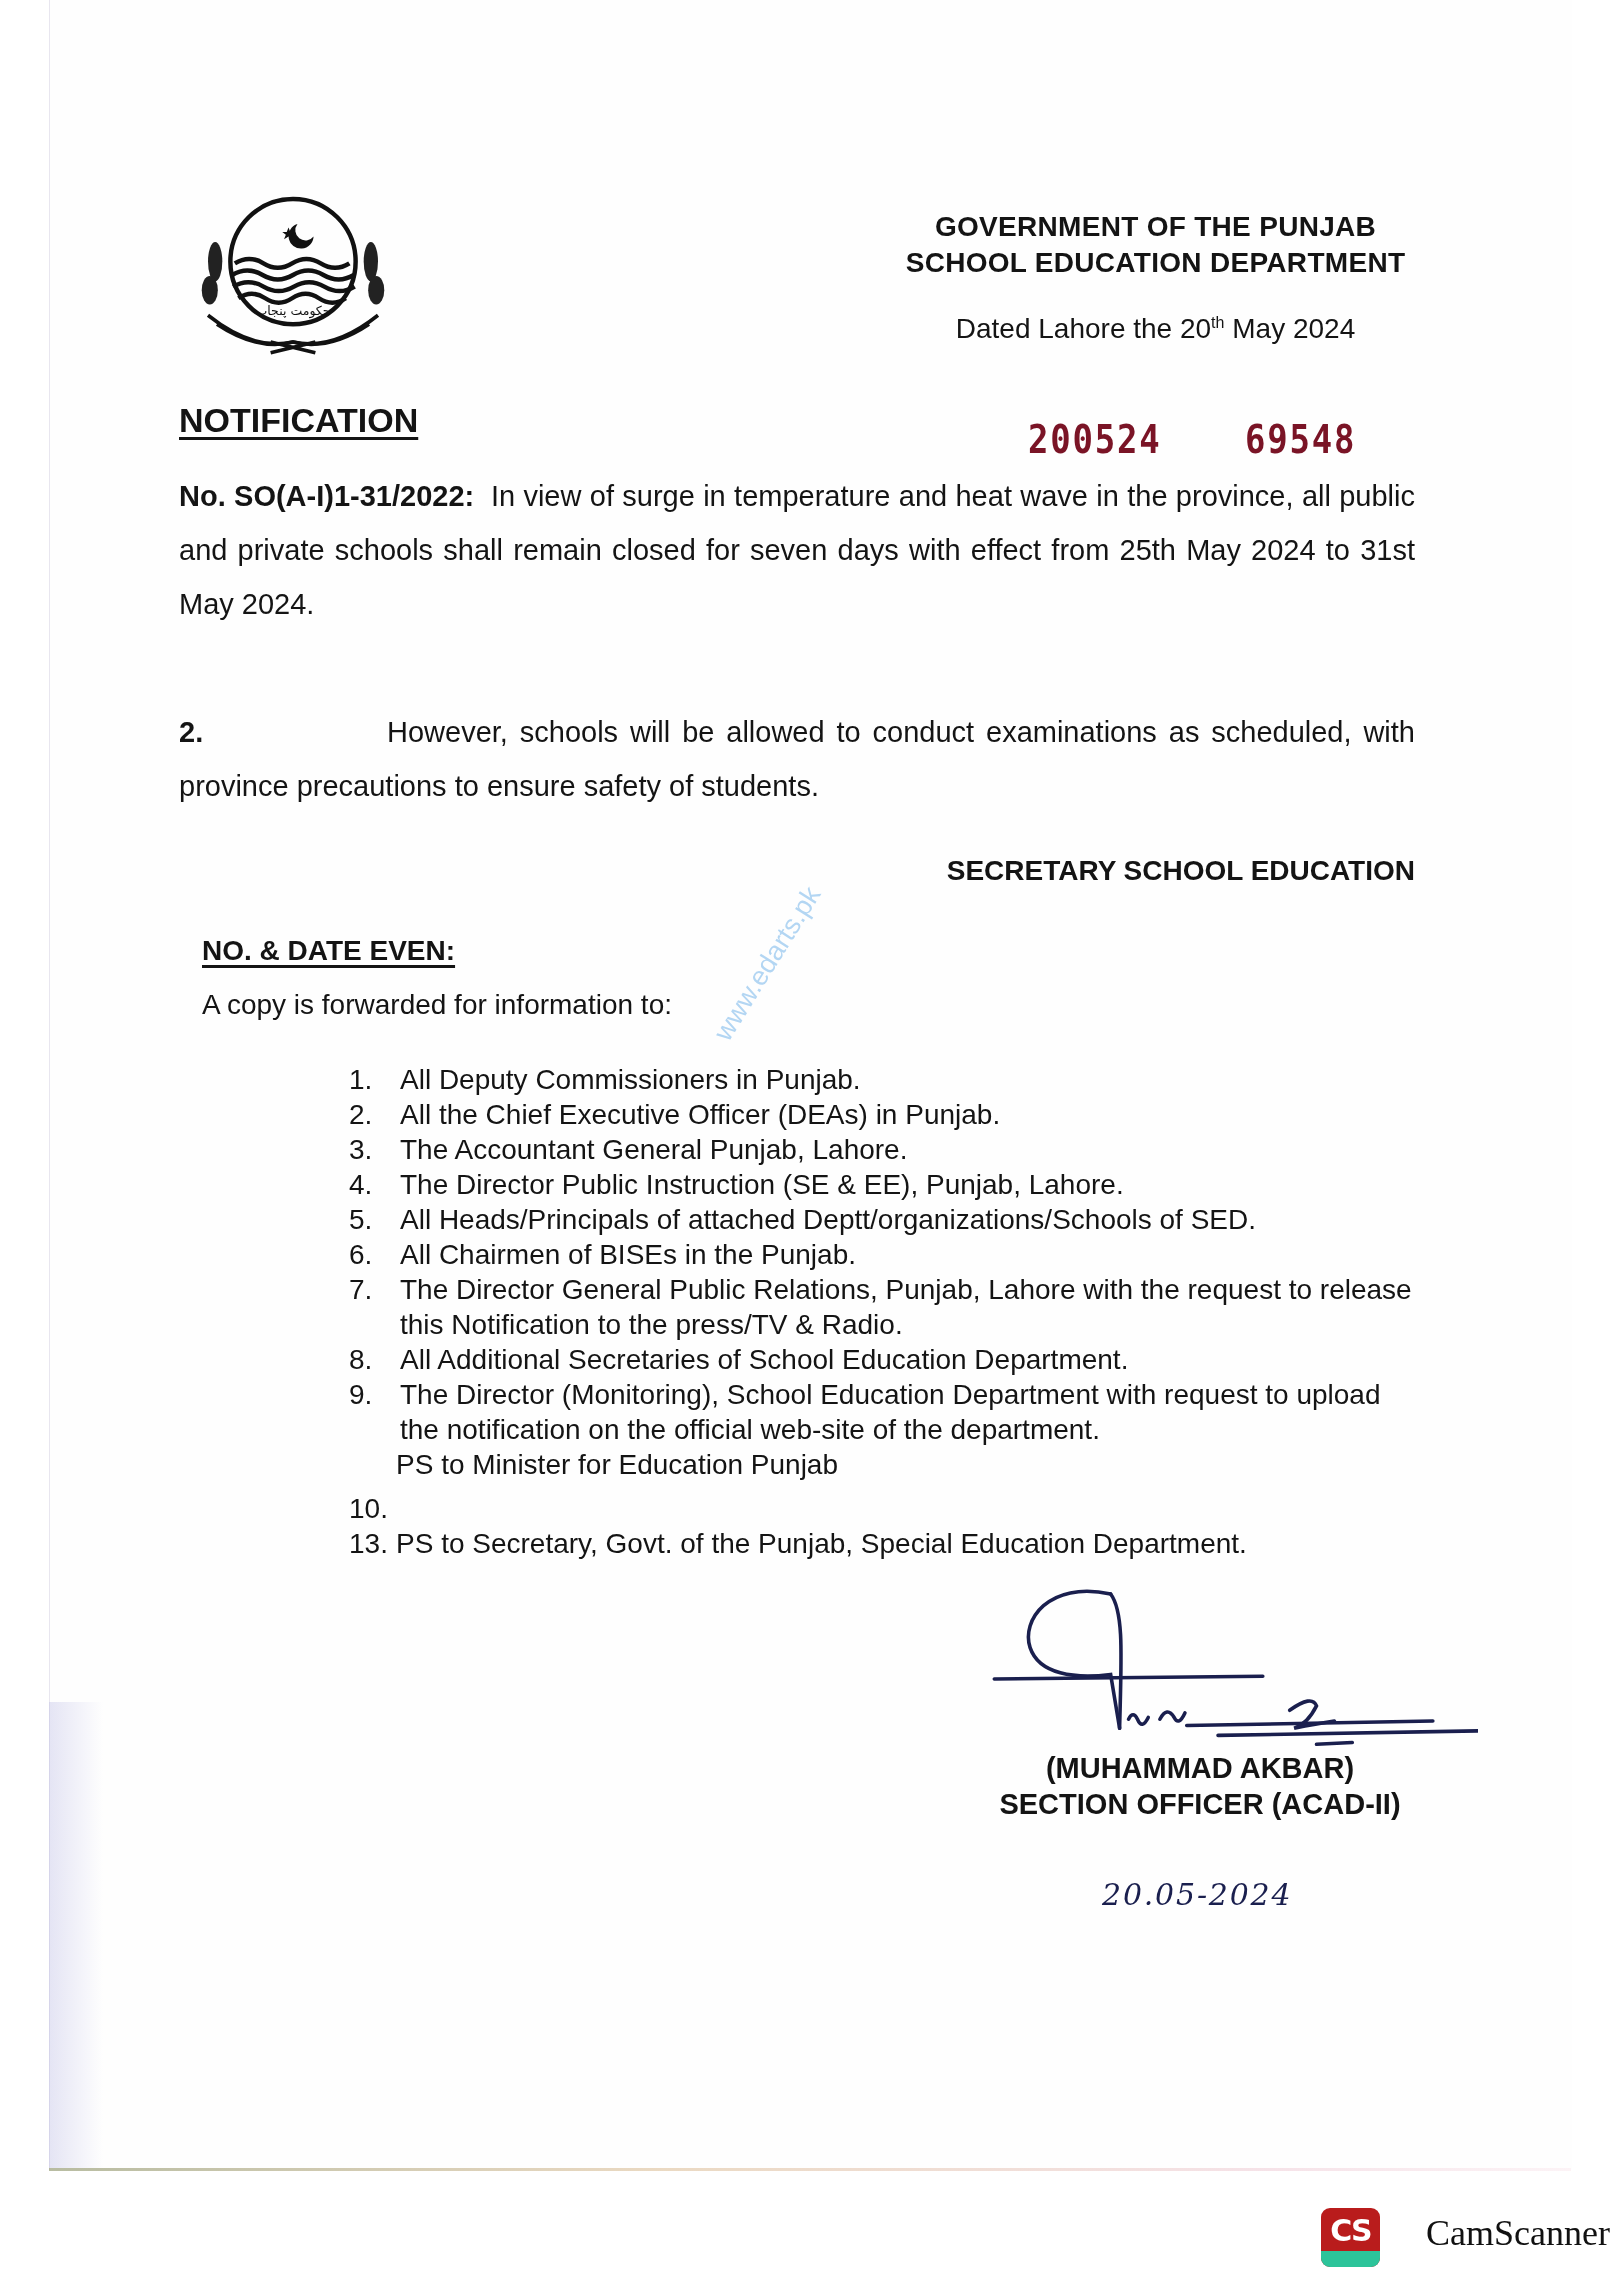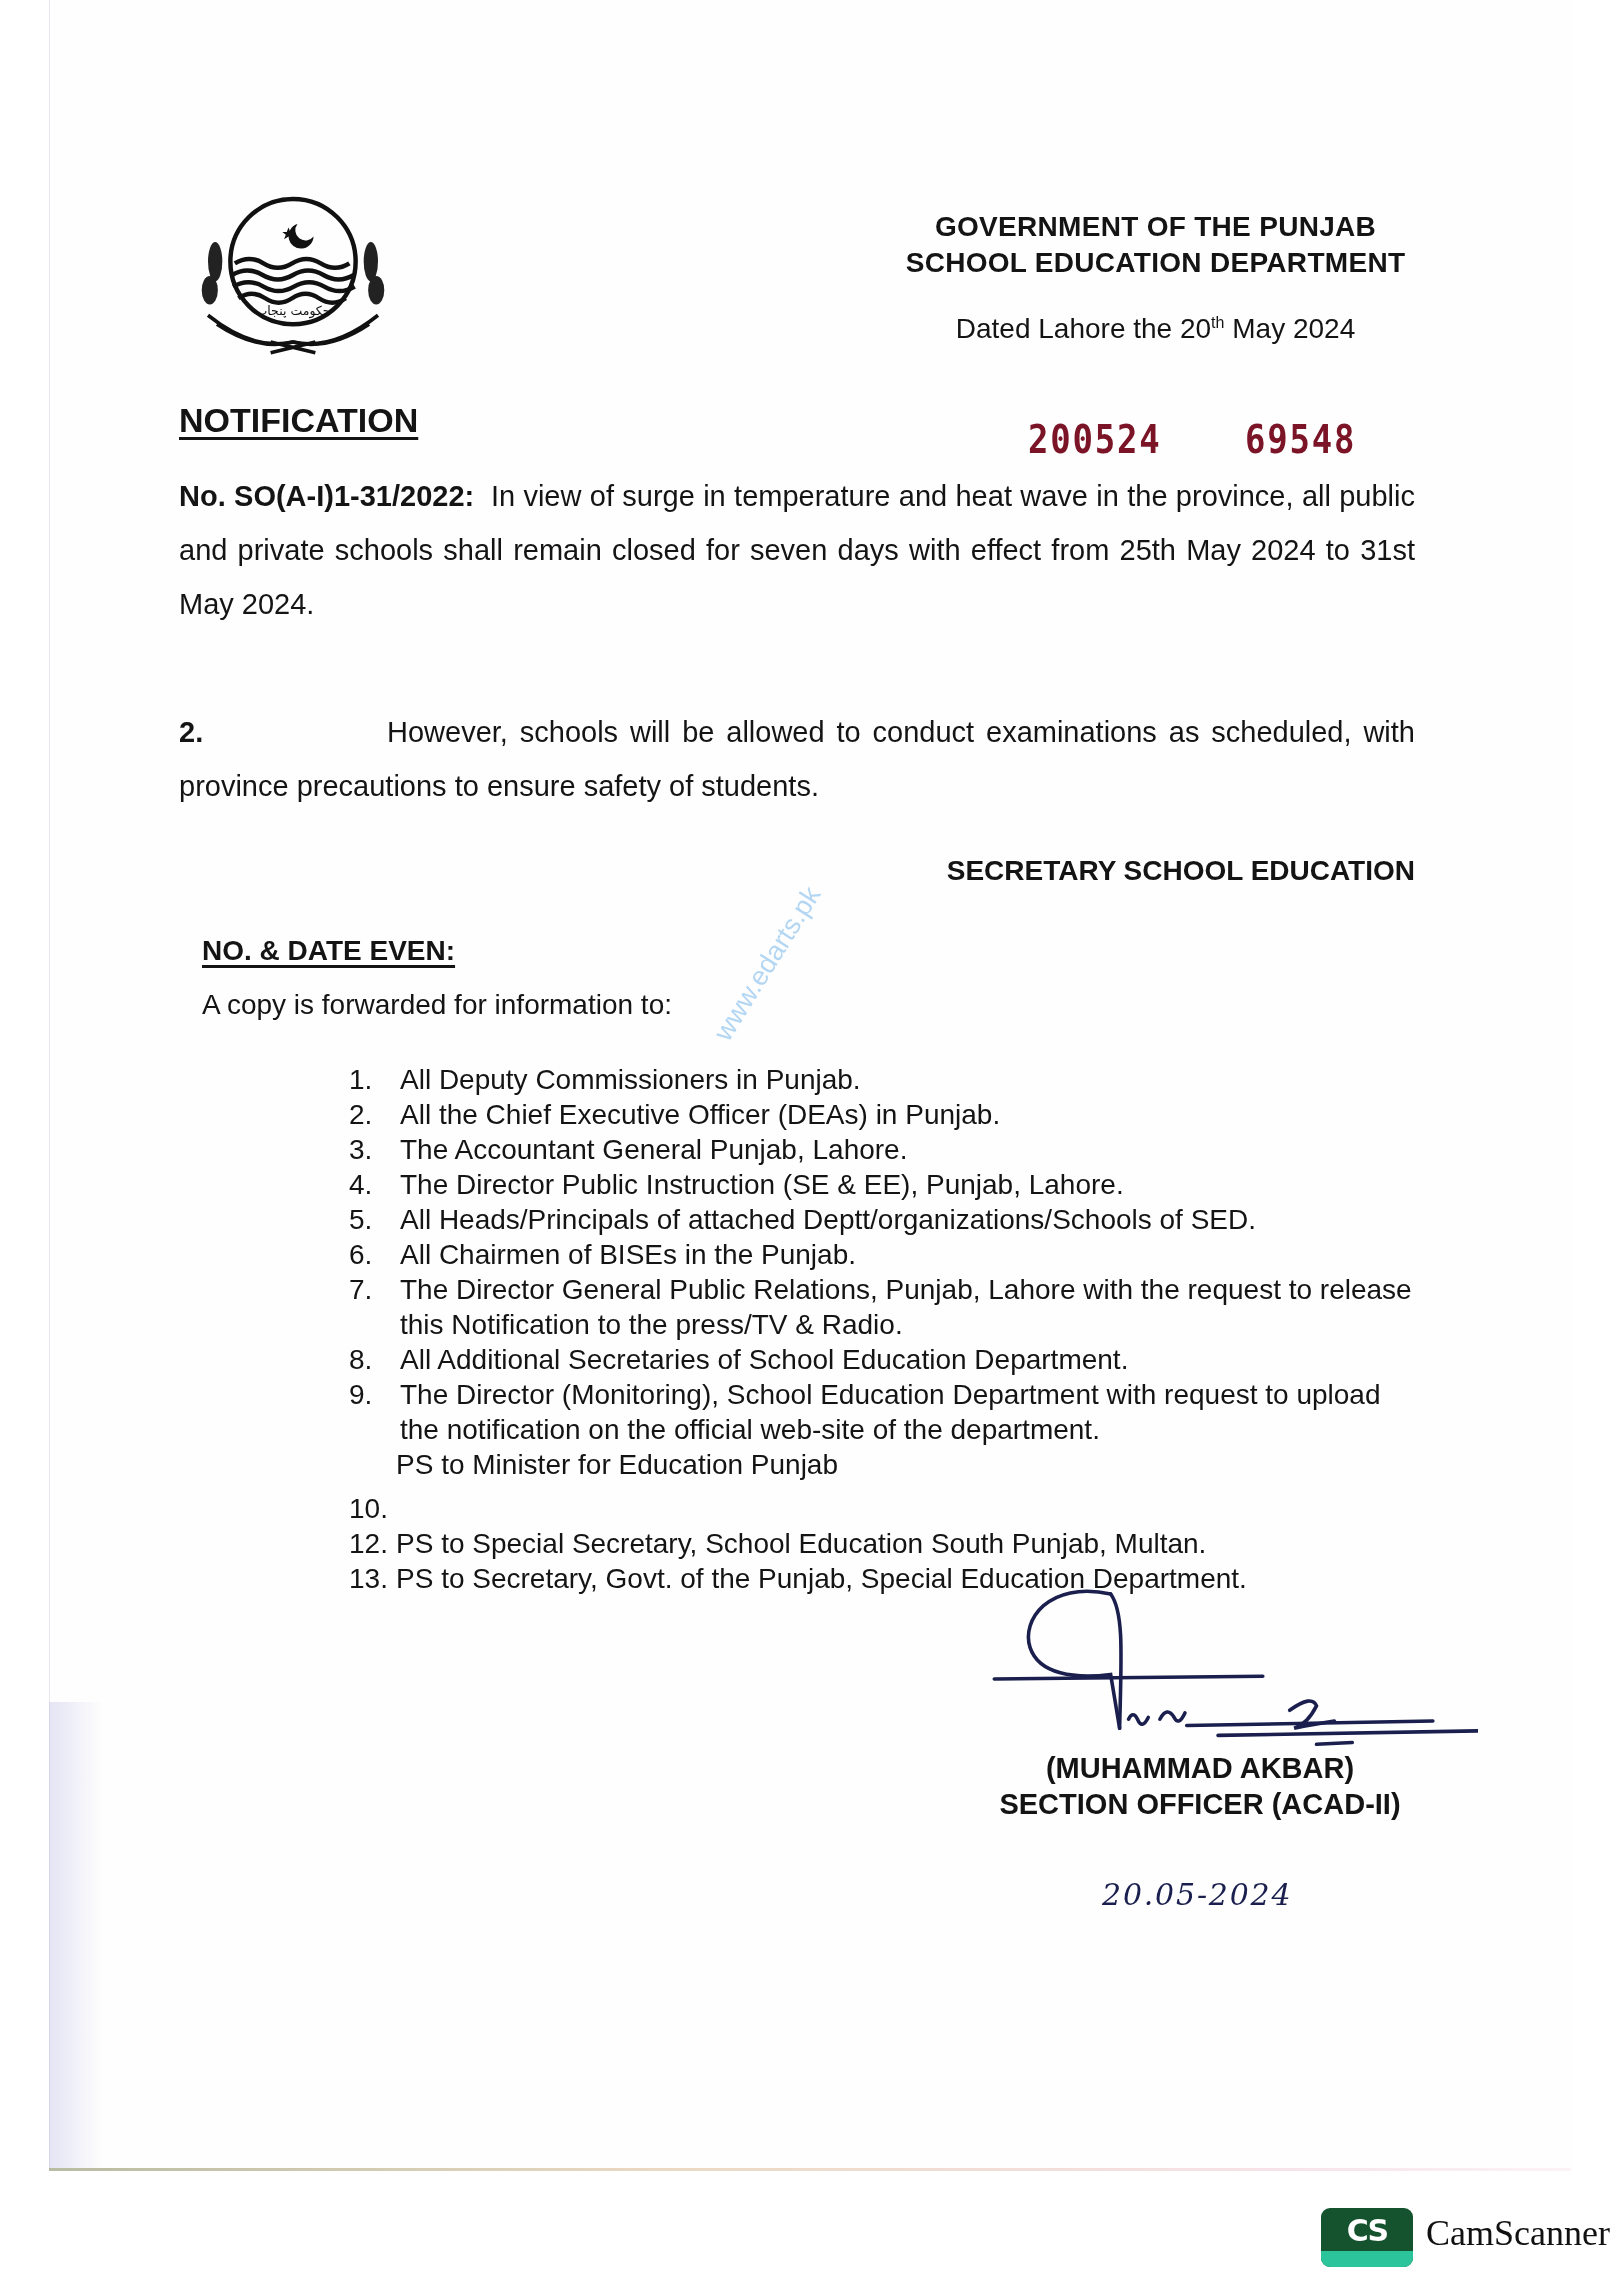--- a/index.html
+++ b/index.html
@@ -27,22 +27,22 @@
   .copy { left:202px; top:989px; font-size:28px; }
   .list { left:349px; top:1062px; width:1075px; font-size:28px; line-height:35px; }
   .li { display:flex; }
   .li .num { width:51px; flex:none; }
   .li .txt { flex:1; }
   .watermark { left:708px; top:1030px; font-size:27px; color:#5aa6e6; opacity:.45;
                transform:rotate(-58deg); transform-origin:left top; white-space:nowrap; }
   .sig-name { left:967px; width:466px; text-align:center; font-weight:bold; font-size:29px; }
   .handdate { left:1102px; top:1877px; font-family:"DejaVu Serif", serif; font-size:30px; color:#1a1f4e;
               font-style:italic; letter-spacing:1.8px; }
-  .cs-logo { left:1321px; top:2208px; width:48px; height:59px; border-radius:9px; overflow:hidden;
-             background:#14532d;padding-left:44px; }
+  .cs-logo { left:1321px; top:2208px; width:59px; height:59px; border-radius:9px; overflow:hidden;
+             background:#b91c1c; }
   .cs-logo .bar { position:absolute; left:0; bottom:0; width:100%; height:16px; background:#2cc49a; }
   .cs-logo .cs { position:absolute; left:0; top:5.4px; width:100%; text-align:center; color:#fff;
                  font-weight:bold; font-size:30px; font-family:"DejaVu Sans", sans-serif; letter-spacing:-1.8px; }
   .cs-name { left:1388px; top:2212px; font-family:"Liberation Serif", serif; font-size:36px; color:#111;margin-left:38px; }
 </style>
 </head>
 <body>
 
 <div class="sheet"></div>
 <div class="sheet-leftfade"></div>
@@ -132,24 +132,20 @@
     </div>
     <div class="li">
       <span class="num">9.</span>
       <span class="txt">The Director (Monitoring), School Education Department with request to upload the notification on the official web-site of the department.</span>
     </div>
     <div class="li">
       <span class="num" style="width: 47px; margin-top: 44px;">10.</span>
       <span class="txt">PS to Minister for Education Punjab</span>
     </div>
     <div class="li">
-      <span class="num" style="width: 47px;">12.</span>
-      <span class="txt">PS to Special Secretary, School Education South Punjab, Multan.</span>
-    </div>
-    <div class="li">
       <span class="num" style="width: 47px;">13.</span>
       <span class="txt">PS to Secretary, Govt. of the Punjab, Special Education Department.</span>
     </div>
   </div>
 
 <div class="abs watermark">www.edarts.pk</div>
 
 <div class="abs" style="left:976px; top:1585px;">
   <svg width="502" height="179" viewBox="0 0 560 200">
     <g fill="none" stroke="#1a1f4e" stroke-width="4" stroke-linecap="round">

